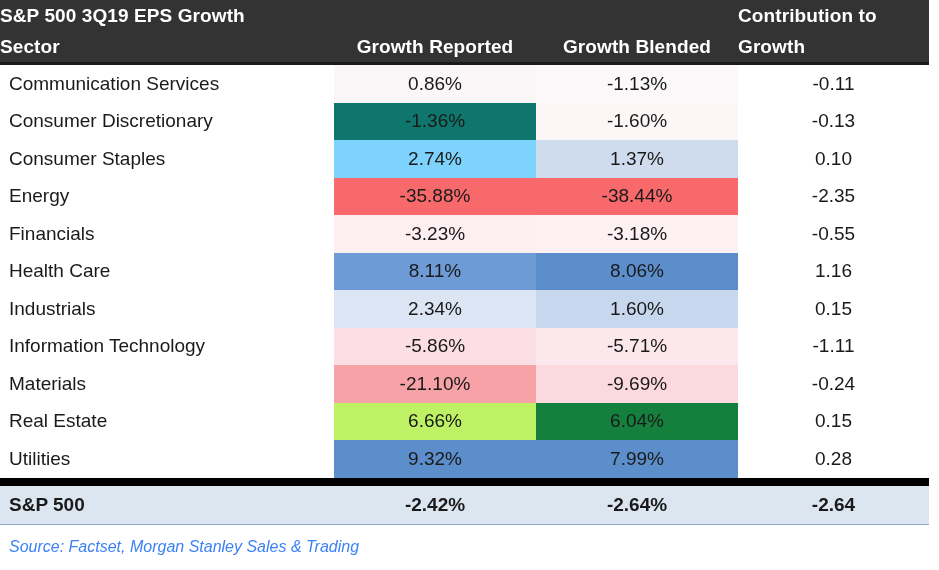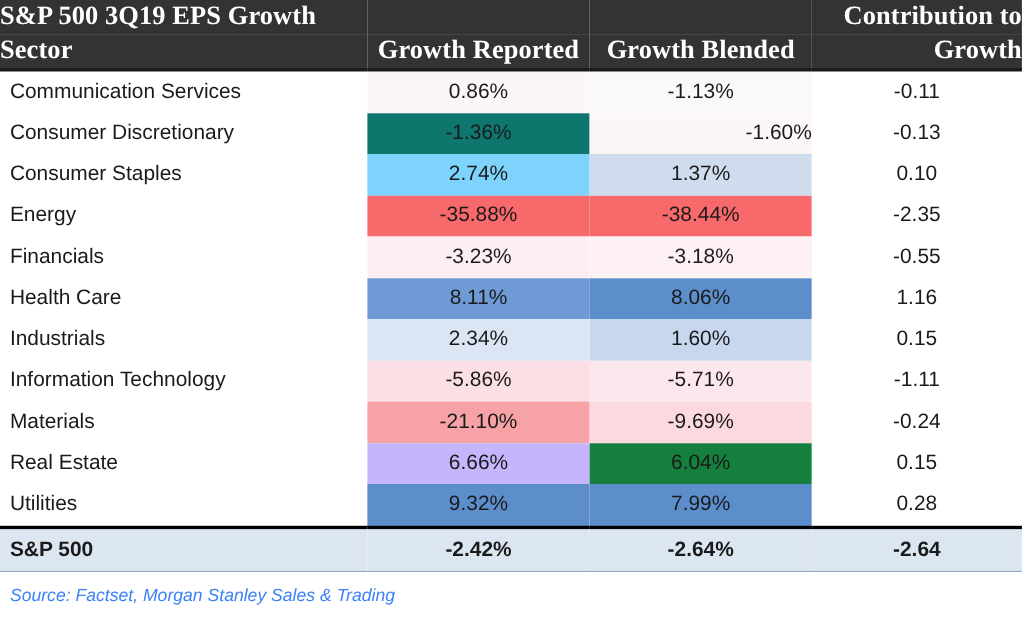--- a/index.html
+++ b/index.html
@@ -30,32 +30,31 @@
 
   col.c-sector   { width: 334px; }
   col.c-rep      { width: 202px; }
   col.c-blend    { width: 202px; }
   col.c-contrib  { width: 191px; }
 
   
   thead tr.header-row th {
     background: #333333;
     color: #ffffff;
-    font-size: 24px;
+    font-size: 19px;
     font-weight: bold;
     padding: 0;
     height: 31px;
     vertical-align: middle;
     border: none;
     letter-spacing: 0.1px;
-    font-family: Liberation Serif, serif;
   }
   th.h-left  { text-align: left;  padding-left: 9px; }
   th.h-mid   { text-align: center; }
-  th.h-right { text-align: right; }
+  th.h-right { text-align: left; }
 
   thead tr.header-row.second th {
     border-bottom: 3px solid #1a1a1a;
   }
 
   
   tbody td {
     height: 37.5px;
     font-size: 19px;
     color: #1a1a1a;
@@ -73,21 +72,21 @@
   }
   td.contrib-cell {
     text-align: center;
     background: #ffffff;
   }
 
   
   tbody tr.total-row td {
     background: #dce6f1;
     font-weight: bold;
-    border-top: 3px solid #000000;
+    border-top: 8px solid #000000;
     border-bottom: 1px solid #8fa8c8;
     height: 38px;
   }
 
   
   .source-note {
     font-size: 16px;
     font-style: italic;
     color: #3b82f6;
     padding: 13px 0 0 9px;
@@ -125,21 +124,21 @@
     <tbody id="table-body">
         <tr>
           <td class="sector-cell">Communication Services</td>
           <td class="num-cell" style="background: rgb(251, 247, 248);">0.86%</td>
           <td class="num-cell" style="background: rgb(251, 248, 249);">-1.13%</td>
           <td class="contrib-cell">-0.11</td>
         </tr>
         <tr>
           <td class="sector-cell">Consumer Discretionary</td>
           <td class="num-cell" style="background: #0f766e;">-1.36%</td>
-          <td class="num-cell" style="background: rgb(252, 246, 247); text-align: right;">-1.60%</td>
+          <td class="num-cell" style="background: rgb(252, 246, 247);">-1.60%</td>
           <td class="contrib-cell">-0.13</td>
         </tr>
         <tr>
           <td class="sector-cell">Consumer Staples</td>
           <td class="num-cell" style="background: #7dd3fc; margin-left: 37px;">2.74%</td>
           <td class="num-cell" style="background: rgb(207, 220, 238);">1.37%</td>
           <td class="contrib-cell">0.10</td>
         </tr>
         <tr>
           <td class="sector-cell">Energy</td>
@@ -172,21 +171,21 @@
           <td class="contrib-cell">-1.11</td>
         </tr>
         <tr>
           <td class="sector-cell">Materials</td>
           <td class="num-cell" style="background: rgb(247, 162, 166); margin-left: 36px;">-21.10%</td>
           <td class="num-cell" style="background: rgb(252, 217, 222);">-9.69%</td>
           <td class="contrib-cell">-0.24</td>
         </tr>
         <tr>
           <td class="sector-cell">Real Estate</td>
-          <td class="num-cell" style="background: #c4b5fd; text-align: center;">6.66%</td>
+          <td class="num-cell" style="background: #bef264; text-align: center;">6.66%</td>
           <td class="num-cell" style="background: #15803d;">6.04%</td>
           <td class="contrib-cell">0.15</td>
         </tr>
         <tr>
           <td class="sector-cell">Utilities</td>
           <td class="num-cell" style="background: rgb(91, 142, 203);">9.32%</td>
           <td class="num-cell" style="background: rgb(91, 142, 203);">7.99%</td>
           <td class="contrib-cell">0.28</td>
         </tr>
         <tr class="total-row">

